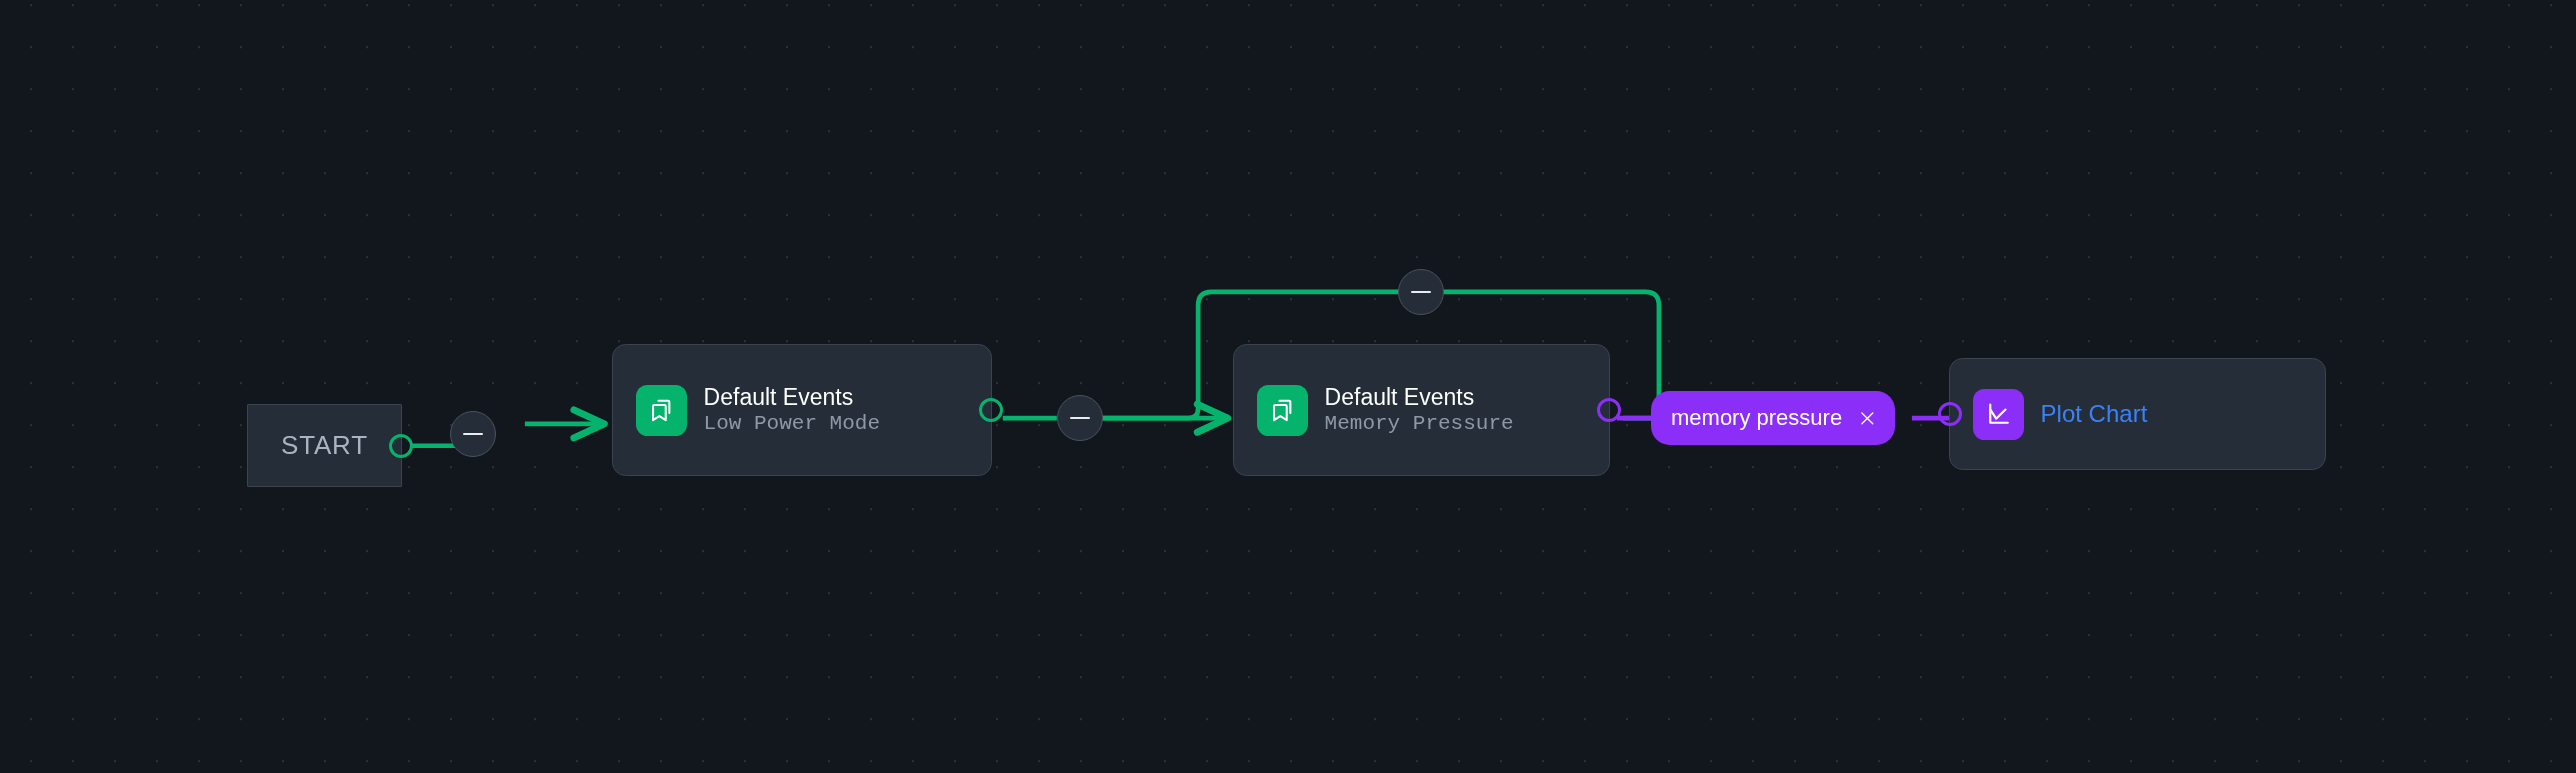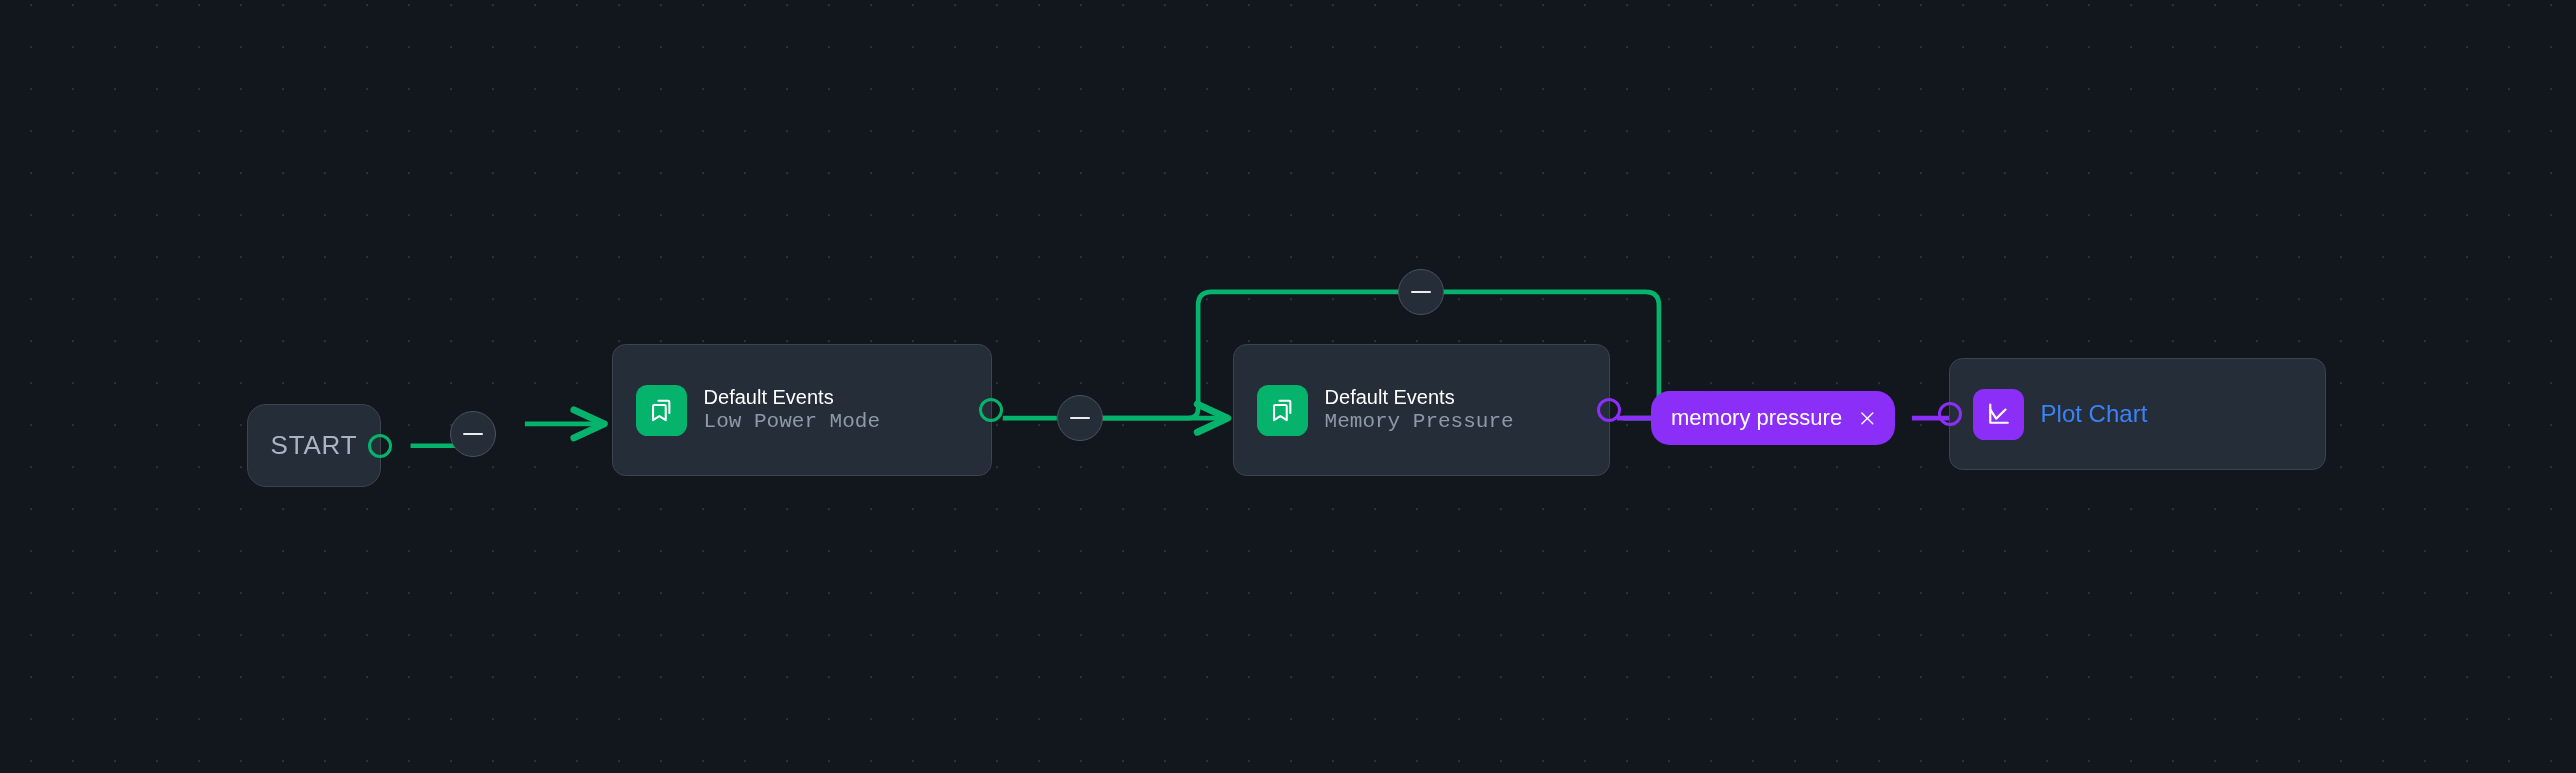--- a/index.html
+++ b/index.html
@@ -67,21 +67,21 @@
     justify-content: center;
     flex: none;
   }
   .icon-green { background: #06b36d; }
   .icon-purple { background: #8b2ef8; }
   .node-icon svg { display: block; }
 
   .node-text { display: flex; flex-direction: column; gap: 3.1px; }
   .node-title {
     color: #ffffff;
-    font-size: 20px;
+    font-size: 23px;
     line-height: 1.06;
     font-weight: 400;
     white-space: nowrap;
   }
   .node-subtitle {
     color: #8e99a6;
     font-size: 21px;
     line-height: 1.06;
     font-weight: 400;
     white-space: nowrap;
@@ -183,21 +183,21 @@
              Q 2306 562 2306 588
              L 2306 786
              Q 2306 805 2287 805
              L 2122 805" fill="none" stroke="#06b36d" stroke-width="9" stroke-linecap="round" stroke-linejoin="round"></path>
 
     <path d="M 3112 805 L 3190 805" fill="none" stroke="#8b2ef8" stroke-width="9"></path>
 
     <path d="M 3680 805 L 3752 805" fill="none" stroke="#8b2ef8" stroke-width="9"></path>
   </svg>
 
-  <div class="node node-start" style="left:247px; top:404px; width:134px; height:83px; border-radius:19px;">
+  <div class="node node-start" style="left:247px; top:404px; width:155px; height:83px; border-radius:1px;">
     <span class="start-label">START</span>
     <span class="port" style="right:-12px; top:50%; transform:translateY(-50%);"></span>
   </div>
 
   <div class="edge-btn" style="left:450px; top:411px;">
     <span class="minus"></span>
   </div>
 
   <div class="node node-body" style="left:612px; top:344px; width:380px; height:132px;">
     <div class="node-icon icon-green">

